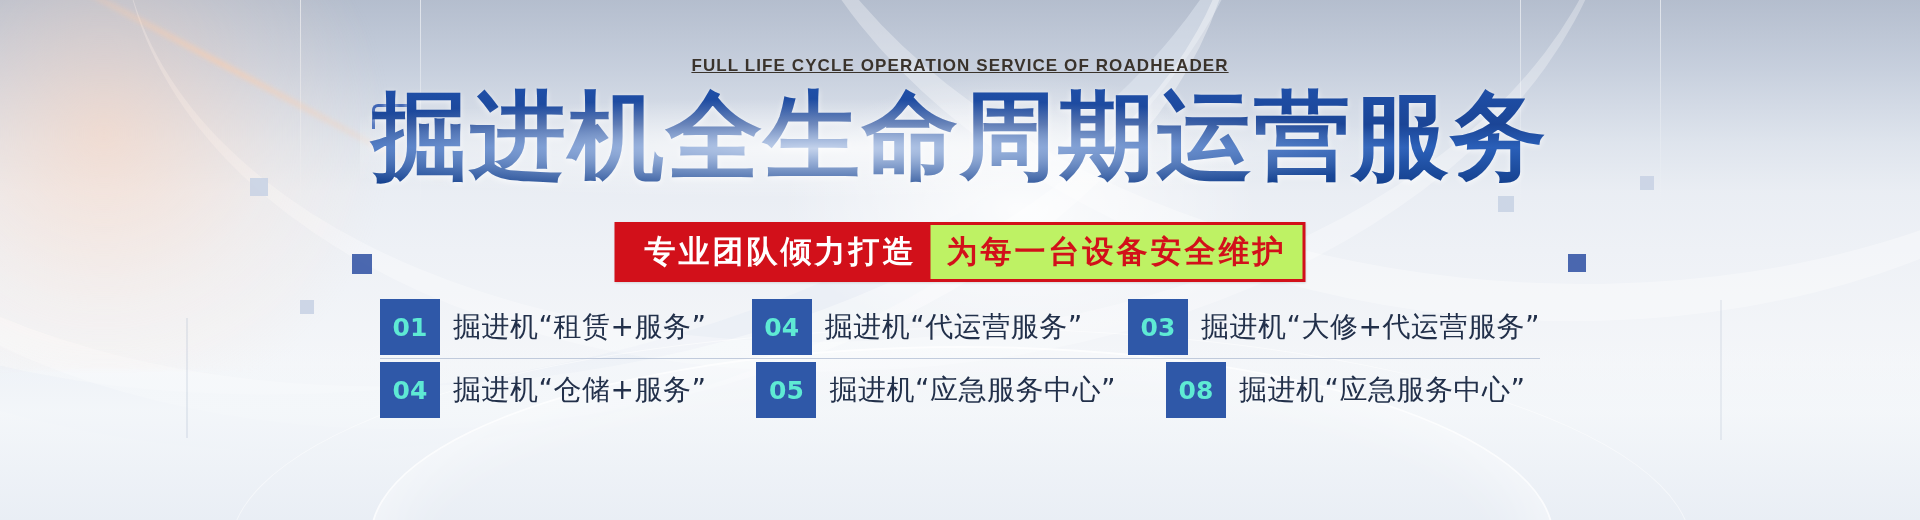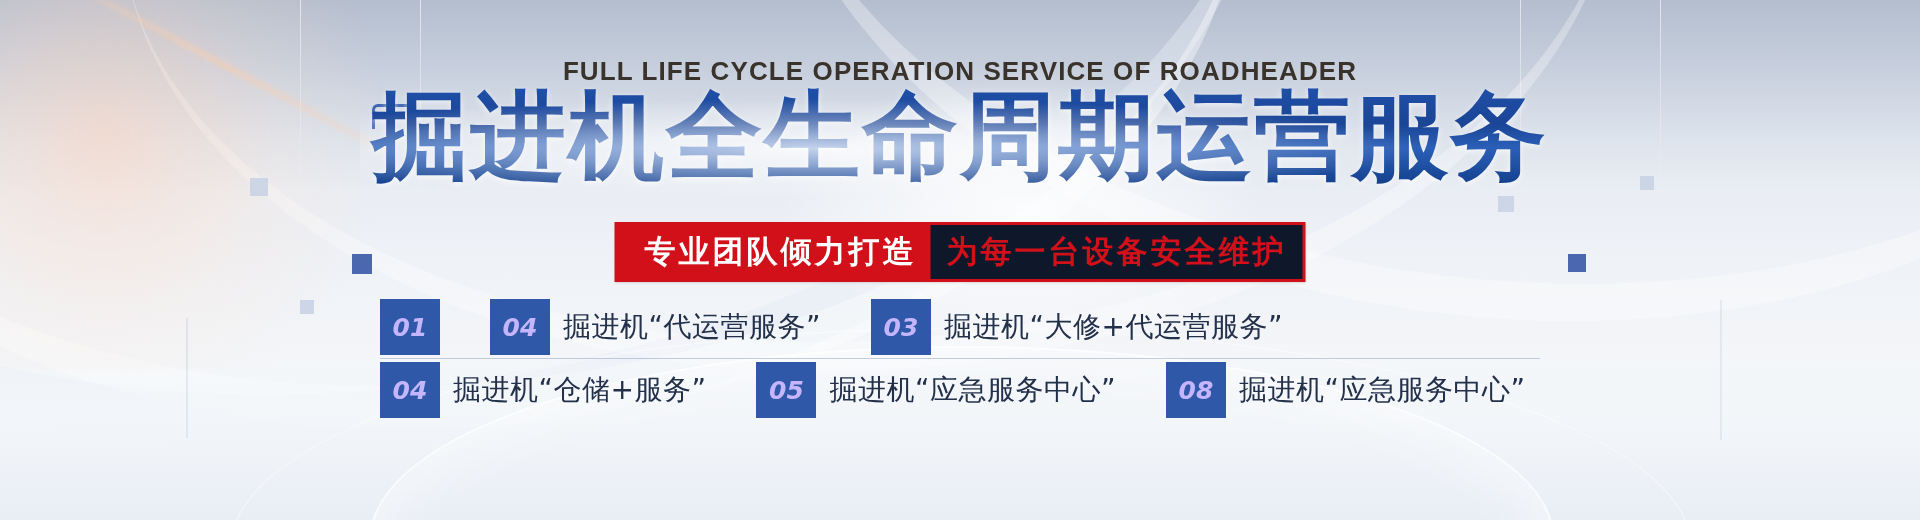--- a/index.html
+++ b/index.html
@@ -75,23 +75,24 @@
   .vline{position:absolute;width:2px;background:rgba(120,140,175,.3);}
   .corner{
     position:absolute;width:34px;height:22px;
     border-left:3px solid #2f59b0;border-top:3px solid #2f59b0;
     border-top-left-radius:6px;opacity:.9;
   }
   
   .content{position:absolute;inset:0;}
   .eyebrow{
     position:absolute;top:56px;left:0;width:1920px;text-align:center;
-    font-size:26px;font-weight:bold;letter-spacing:1.1px;
+    font-size:17px;font-weight:bold;letter-spacing:1.1px;
     color:#3a332c;
     font-family:"Liberation Sans","DejaVu Sans",sans-serif;
+    text-decoration:underline;
   }
   .headline{
     position:absolute;top:88px;left:0;width:1920px;text-align:center;
     font-size:96px;line-height:1.0;font-weight:bold;letter-spacing:2px;
     font-family:"DejaVu Sans","Liberation Sans",sans-serif;
     background:linear-gradient(180deg,#1f4fa8 0%,#1b4596 38%,#2a5fb8 62%,#15418e 100%);
     -webkit-background-clip:text;background-clip:text;color:transparent;
     -webkit-text-fill-color:transparent;
     filter:drop-shadow(0 2px 3px rgba(255,255,255,.65));
   }
@@ -112,37 +113,37 @@
     background:#d2101a;
     padding:3px 3px 3px 12px;
     box-shadow:0 1px 2px rgba(0,0,0,.12);
   }
   .redbar .left{
     color:#ffffff;font-size:31px;font-weight:bold;letter-spacing:3px;
     font-family:"DejaVu Sans","Liberation Sans",sans-serif;
     padding:6px 14px 6px 18px;display:flex;align-items:center;
   }
   .redbar .right{
-    background:#0f172a;color:#d2101a;
+    background:#bef264;color:#d2101a;
     font-size:31px;font-weight:bold;letter-spacing:3px;
     font-family:"DejaVu Sans","Liberation Sans",sans-serif;
     padding:6px 16px;display:flex;align-items:center;
   }
   .list{
     position:absolute;left:50%;transform:translateX(-50%);
     top:296px;width:1160px;
   }
   .row{display:flex;align-items:center;justify-content:flex-start;height:62px;}
   .row.first{border-bottom:1px solid rgba(150,165,195,.55);}
   .item{display:flex;align-items:center;white-space:nowrap;}
   .num{
     display:inline-flex;align-items:center;justify-content:center;
     min-width:46px;height:32px;padding:12px 7px;
-    background:#2f58a8;color:#c4b5fd;
-    font-size:25px;font-weight:bold;font-style:italic;
+    background:#2f58a8;color:#5eead4;
+    font-size:25px;font-weight:bold;
     font-family:"DejaVu Sans","Liberation Sans",sans-serif;
     letter-spacing:0;
   }
   .itext{
     margin-left:13px;font-size:28px;color:#22304a;font-weight:500;
     font-family:"DejaVu Sans","Liberation Sans",sans-serif;
     letter-spacing:.5px;
   }
   .gap{width:50px;}
 </style>
@@ -193,20 +194,21 @@
     <div class="redbar">
       <div class="left">专业团队倾力打造</div>
       <div class="right">为每一台设备安全维护</div>
     </div>
 
     <div class="list">
 
       <div class="row first">
         <div class="item">
           <span class="num">01</span>
+          <span class="itext">掘进机“租赁+服务”</span>
         </div>
         <div class="gap"></div>
         <div class="item">
           <span class="num">04</span>
           <span class="itext">掘进机“代运营服务”</span>
         </div>
         <div class="gap"></div>
         <div class="item">
           <span class="num">03</span>
           <span class="itext">掘进机“大修+代运营服务”</span>

